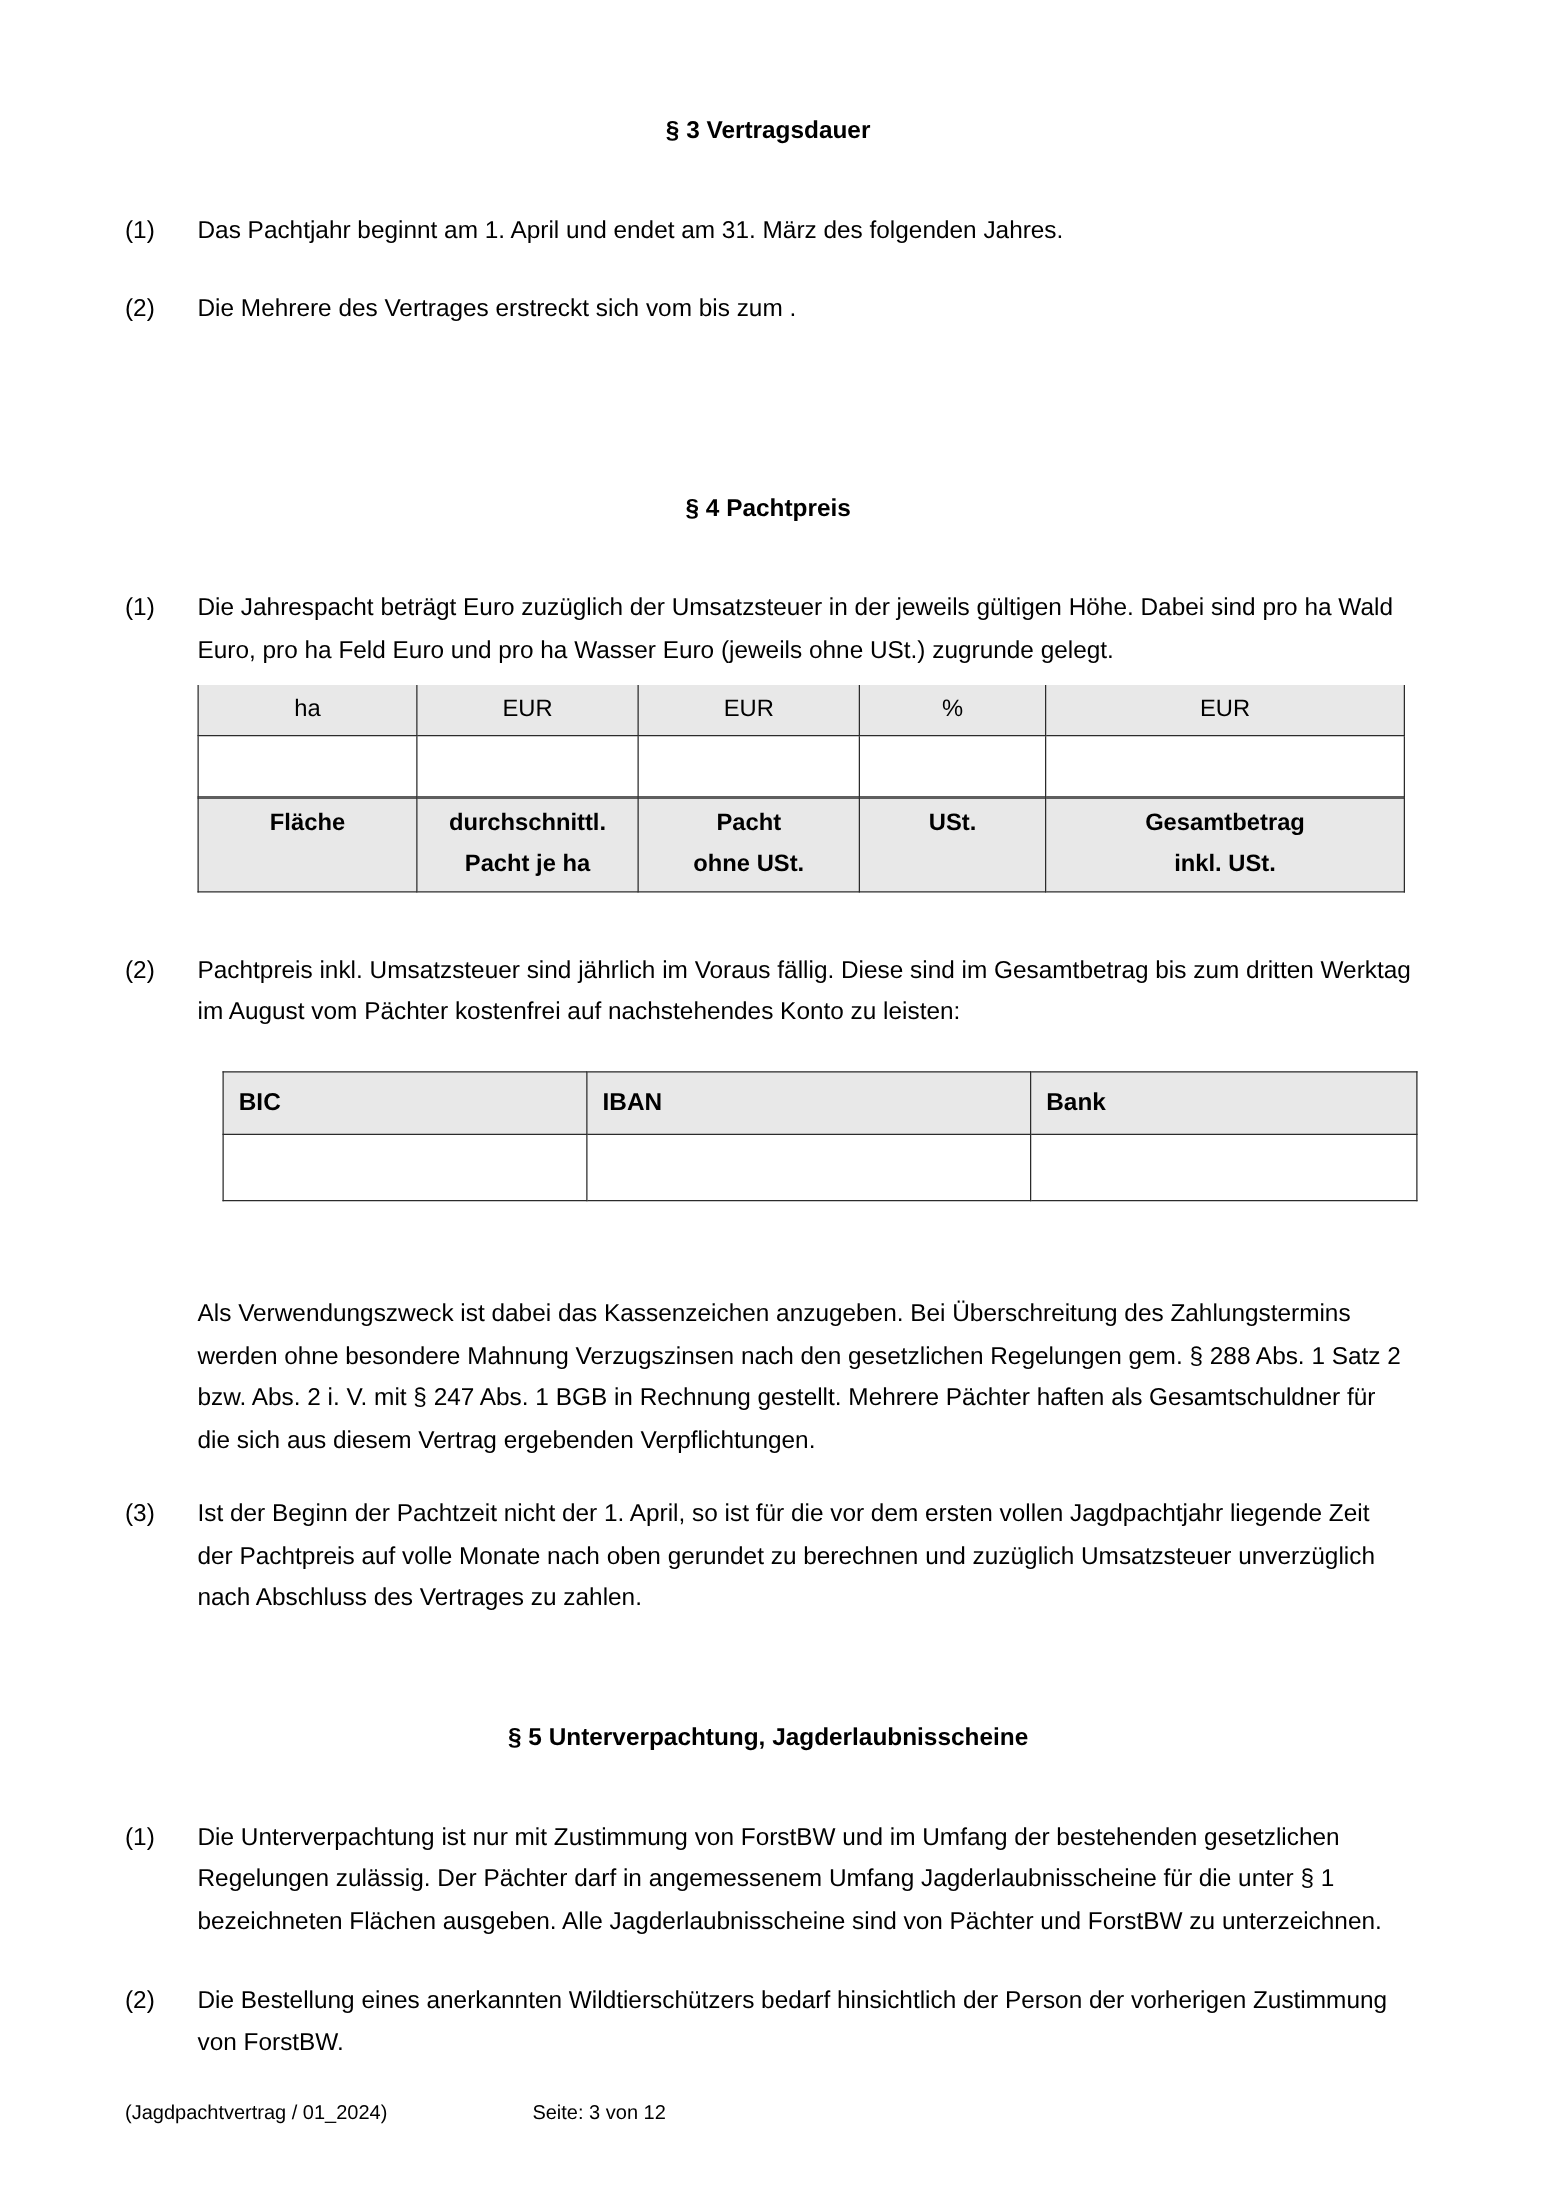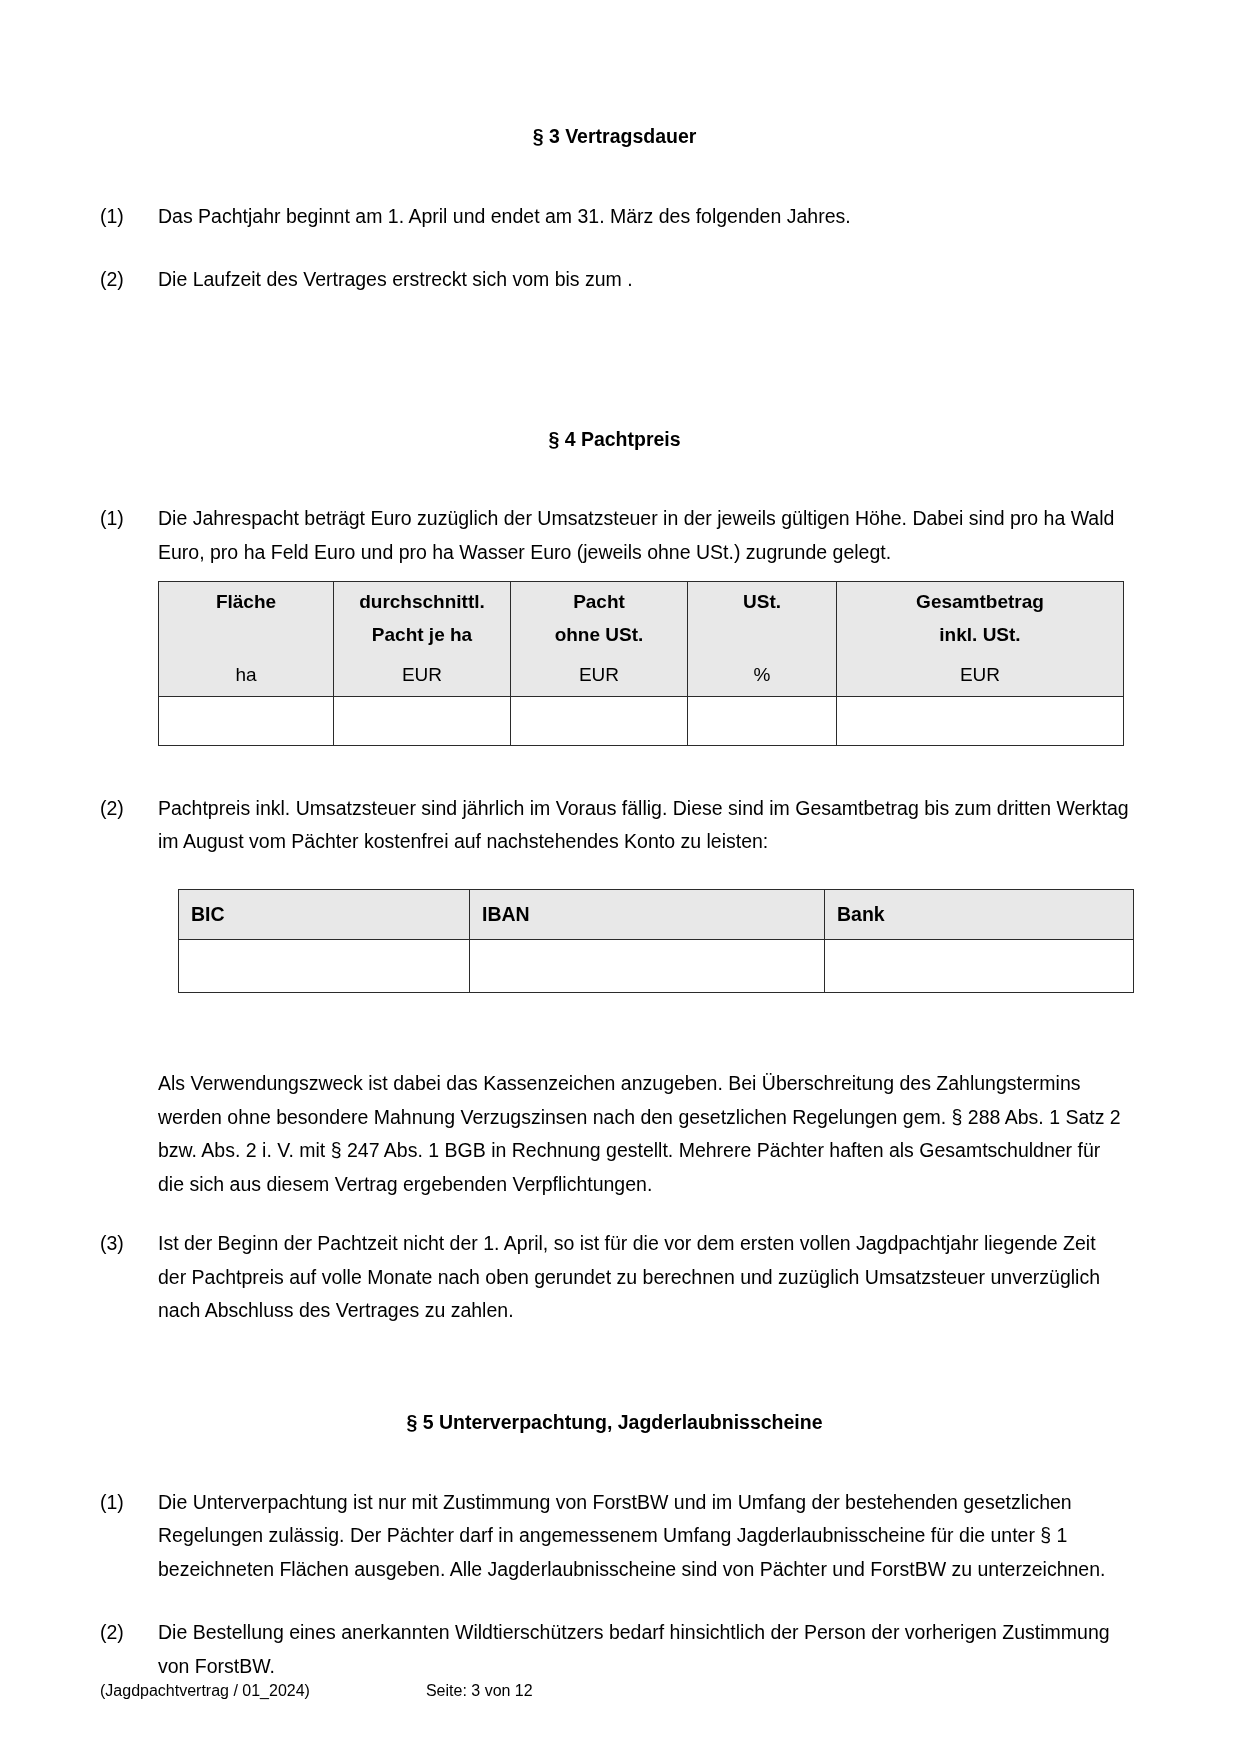--- a/index.html
+++ b/index.html
@@ -10,21 +10,21 @@
   body {
     font-family: "Liberation Sans", sans-serif;
     color: #000000;
   }
   .page {
     position: relative;
     width: 1239px;
     height: 1754px;
     background: #ffffff;
     box-sizing: border-box;
-    padding: 120px 110px 40px 100px;
+    padding: 88px 110px 40px 100px;
     overflow: hidden;
   }
   .doc {
     font-size: 19.5px;
     line-height: 1.72;
   }
   h2.section-heading {
     font-size: 19.5px;
     font-weight: bold;
     text-align: center;
@@ -143,78 +143,78 @@
     <div class="spacer-md"></div>
 
     <div class="clause">
       <div class="clause-num">(1)</div>
       <div class="clause-body">Das Pachtjahr beginnt am 1. April und endet am 31. März des folgenden Jahres.</div>
     </div>
     <div class="spacer-sm"></div>
 
     <div class="clause">
       <div class="clause-num">(2)</div>
-      <div class="clause-body">Die Laufzeit des Vertrages erstreckt sich vom  bis zum .</div>
+      <div class="clause-body">Die Mehrere des Vertrages erstreckt sich vom  bis zum .</div>
     </div>
 
     <div class="spacer-xl"></div>
     <div class="spacer-sm"></div>
 
     <h2 class="section-heading">§ 4 Pachtpreis</h2>
     <div class="spacer-md"></div>
 
     <div class="clause">
       <div class="clause-num">(1)</div>
       <div class="clause-body">Die Jahrespacht beträgt  Euro zuzüglich der Umsatzsteuer in der jeweils gültigen Höhe. Dabei sind pro ha Wald          Euro, pro ha Feld          Euro und pro ha Wasser          Euro (jeweils ohne USt.) zugrunde gelegt.</div>
     </div>
 
     <div style="height:8px"></div>
 
-    <table class="grid">
-      <tbody>
-          <tr>
-        <td class="th-cell head-pad pt-c1">
-          <div>Fläche</div>
-        </td>
-        <td class="th-cell head-pad pt-c2">
-          <div>durchschnittl.</div>
-          <div>Pacht je ha</div>
-        </td>
-        <td class="th-cell head-pad pt-c3">
-          <div>Pacht</div>
-          <div>ohne USt.</div>
-        </td>
-        <td class="th-cell head-pad pt-c4">
-          <div>USt.</div>
-        </td>
-        <td class="th-cell head-pad pt-c5">
-          <div>Gesamtbetrag</div>
-          <div>inkl. USt.</div>
-        </td>
-      </tr>
-    </tbody>
-      </table>
     <table class="grid" style="margin-top:-1.5px">
       <tbody>
           <tr>
         <td class="unit-cell pt-c1" style="border-top:none">ha</td>
         <td class="unit-cell pt-c2" style="border-top:none">EUR</td>
         <td class="unit-cell pt-c3" style="border-top:none">EUR</td>
         <td class="unit-cell pt-c4" style="border-top:none">%</td>
         <td class="unit-cell pt-c5" style="border-top:none">EUR</td>
       </tr>
       <tr>
         <td class="empty-cell pt-c1"></td>
         <td class="empty-cell pt-c2"></td>
         <td class="empty-cell pt-c3"></td>
         <td class="empty-cell pt-c4"></td>
         <td class="empty-cell pt-c5"></td>
       </tr>
     </tbody>
       </table>
+    <table class="grid">
+      <tbody>
+          <tr>
+        <td class="th-cell head-pad pt-c1">
+          <div>Fläche</div>
+        </td>
+        <td class="th-cell head-pad pt-c2">
+          <div>durchschnittl.</div>
+          <div>Pacht je ha</div>
+        </td>
+        <td class="th-cell head-pad pt-c3">
+          <div>Pacht</div>
+          <div>ohne USt.</div>
+        </td>
+        <td class="th-cell head-pad pt-c4">
+          <div>USt.</div>
+        </td>
+        <td class="th-cell head-pad pt-c5">
+          <div>Gesamtbetrag</div>
+          <div>inkl. USt.</div>
+        </td>
+      </tr>
+    </tbody>
+      </table>
 
     <div class="spacer-md"></div>
 
     <div class="clause">
       <div class="clause-num">(2)</div>
       <div class="clause-body">Pachtpreis inkl. Umsatzsteuer sind jährlich im Voraus fällig. Diese sind im Gesamtbetrag bis zum dritten Werktag im August vom Pächter kostenfrei auf nachstehendes Konto zu leisten:</div>
     </div>
 
     <div style="height:26px"></div>
 

